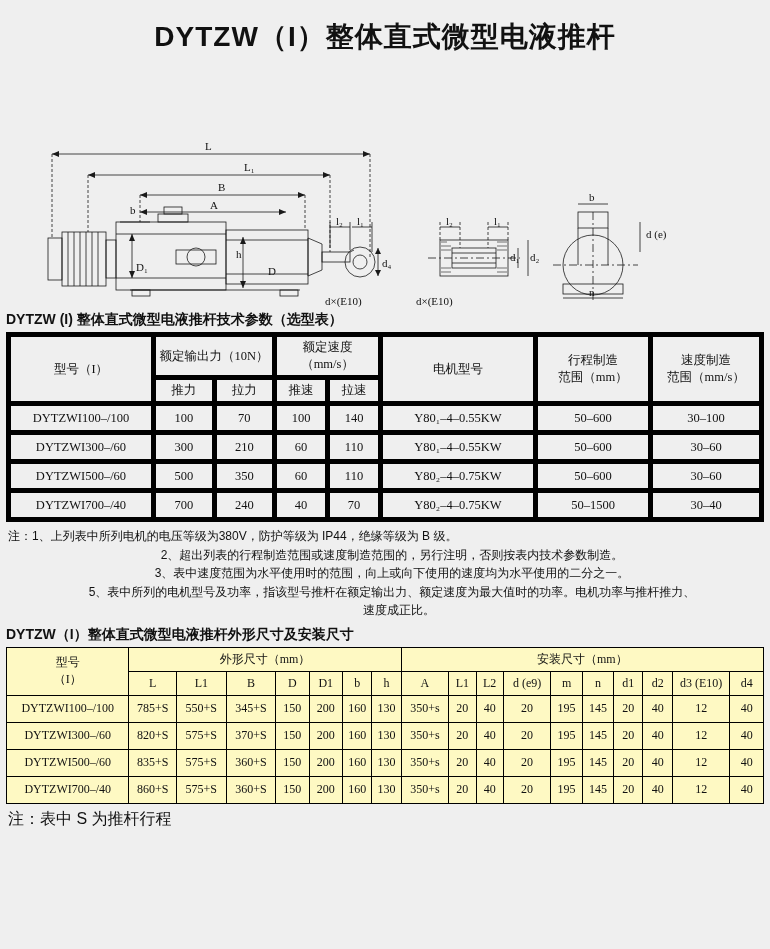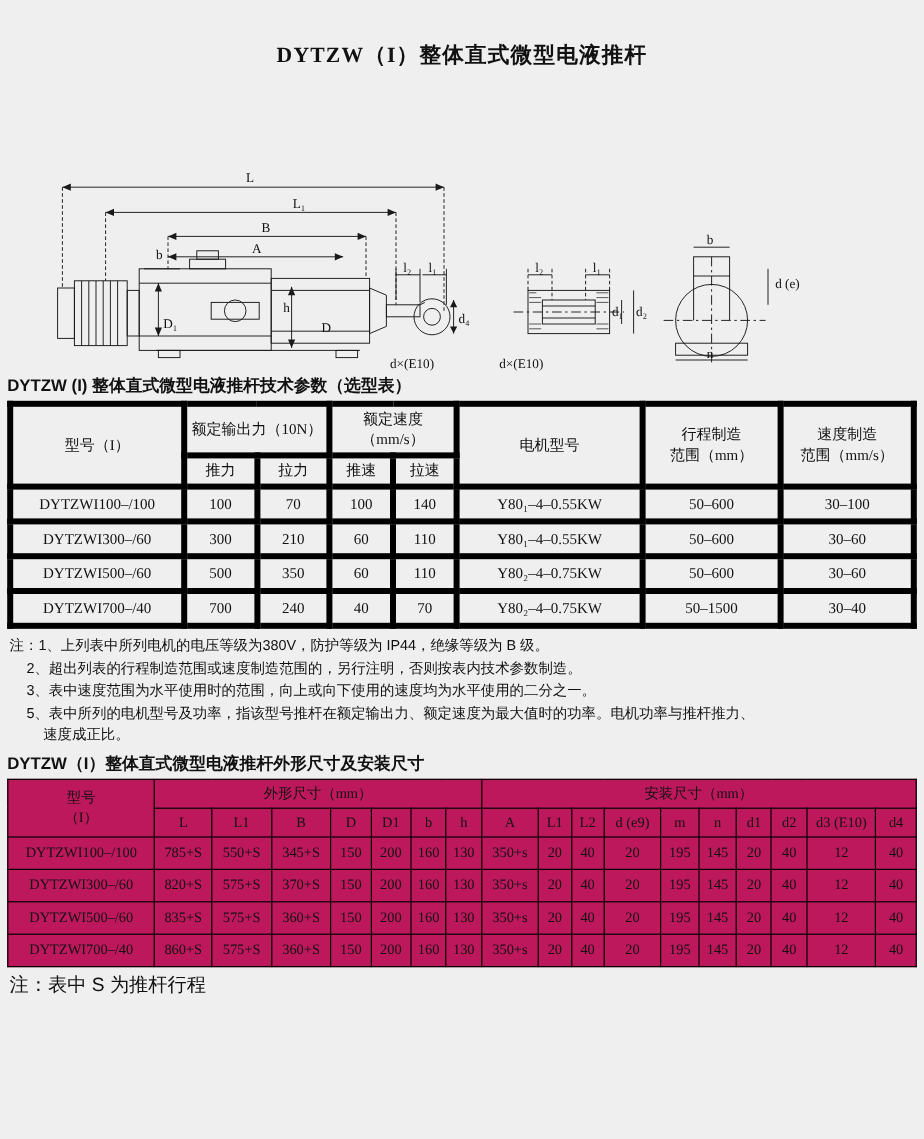--- a/index.html
+++ b/index.html
@@ -9,26 +9,26 @@
     font-family:"Liberation Serif", serif;
     color:#111;
     position:relative;
     overflow:hidden;
   }
   .page{position:relative;width:770px;height:949px;}
 
   
   .title{
     text-align:center;
-    font-size:18px;
+    font-size:28px;
     font-weight:bold;
     letter-spacing:1px;
-    padding-top:34px;
+    padding-top:18px;
     padding-bottom:6px;
-    font-family:Liberation Serif, serif;
+    font-family:Liberation Sans, sans-serif;
   }
 
   
   .drawing{
     position:relative;
     width:770px;height:245px;
     background:#efefef;
   }
   .drawing svg{display:block;}
 
@@ -61,28 +61,28 @@
   .model-col{text-align:center;}
 
   
   .notes{
     font-size:12px;
     line-height:1.55;
     padding:5px 8px 2px 8px;
     font-family:"Liberation Sans", sans-serif;
   }
   .notes div{white-space:nowrap;}
-  .notes .ind{padding-left:14px;}
+  .notes .ind{padding-left:14px;text-align:center;}
 
   
   table.dims{
     border-collapse:collapse;
     margin:0 6px;
     width:758px;
-    background:#be185d;
+    background:#fef9c3;
   }
   table.dims th, table.dims td{
     border:1px solid #000;
     text-align:center;
     vertical-align:middle;
     font-size:12px;
     font-family:"Liberation Serif", serif;
     padding:1px 1px;
   }
   table.dims th{font-weight:normal;}

